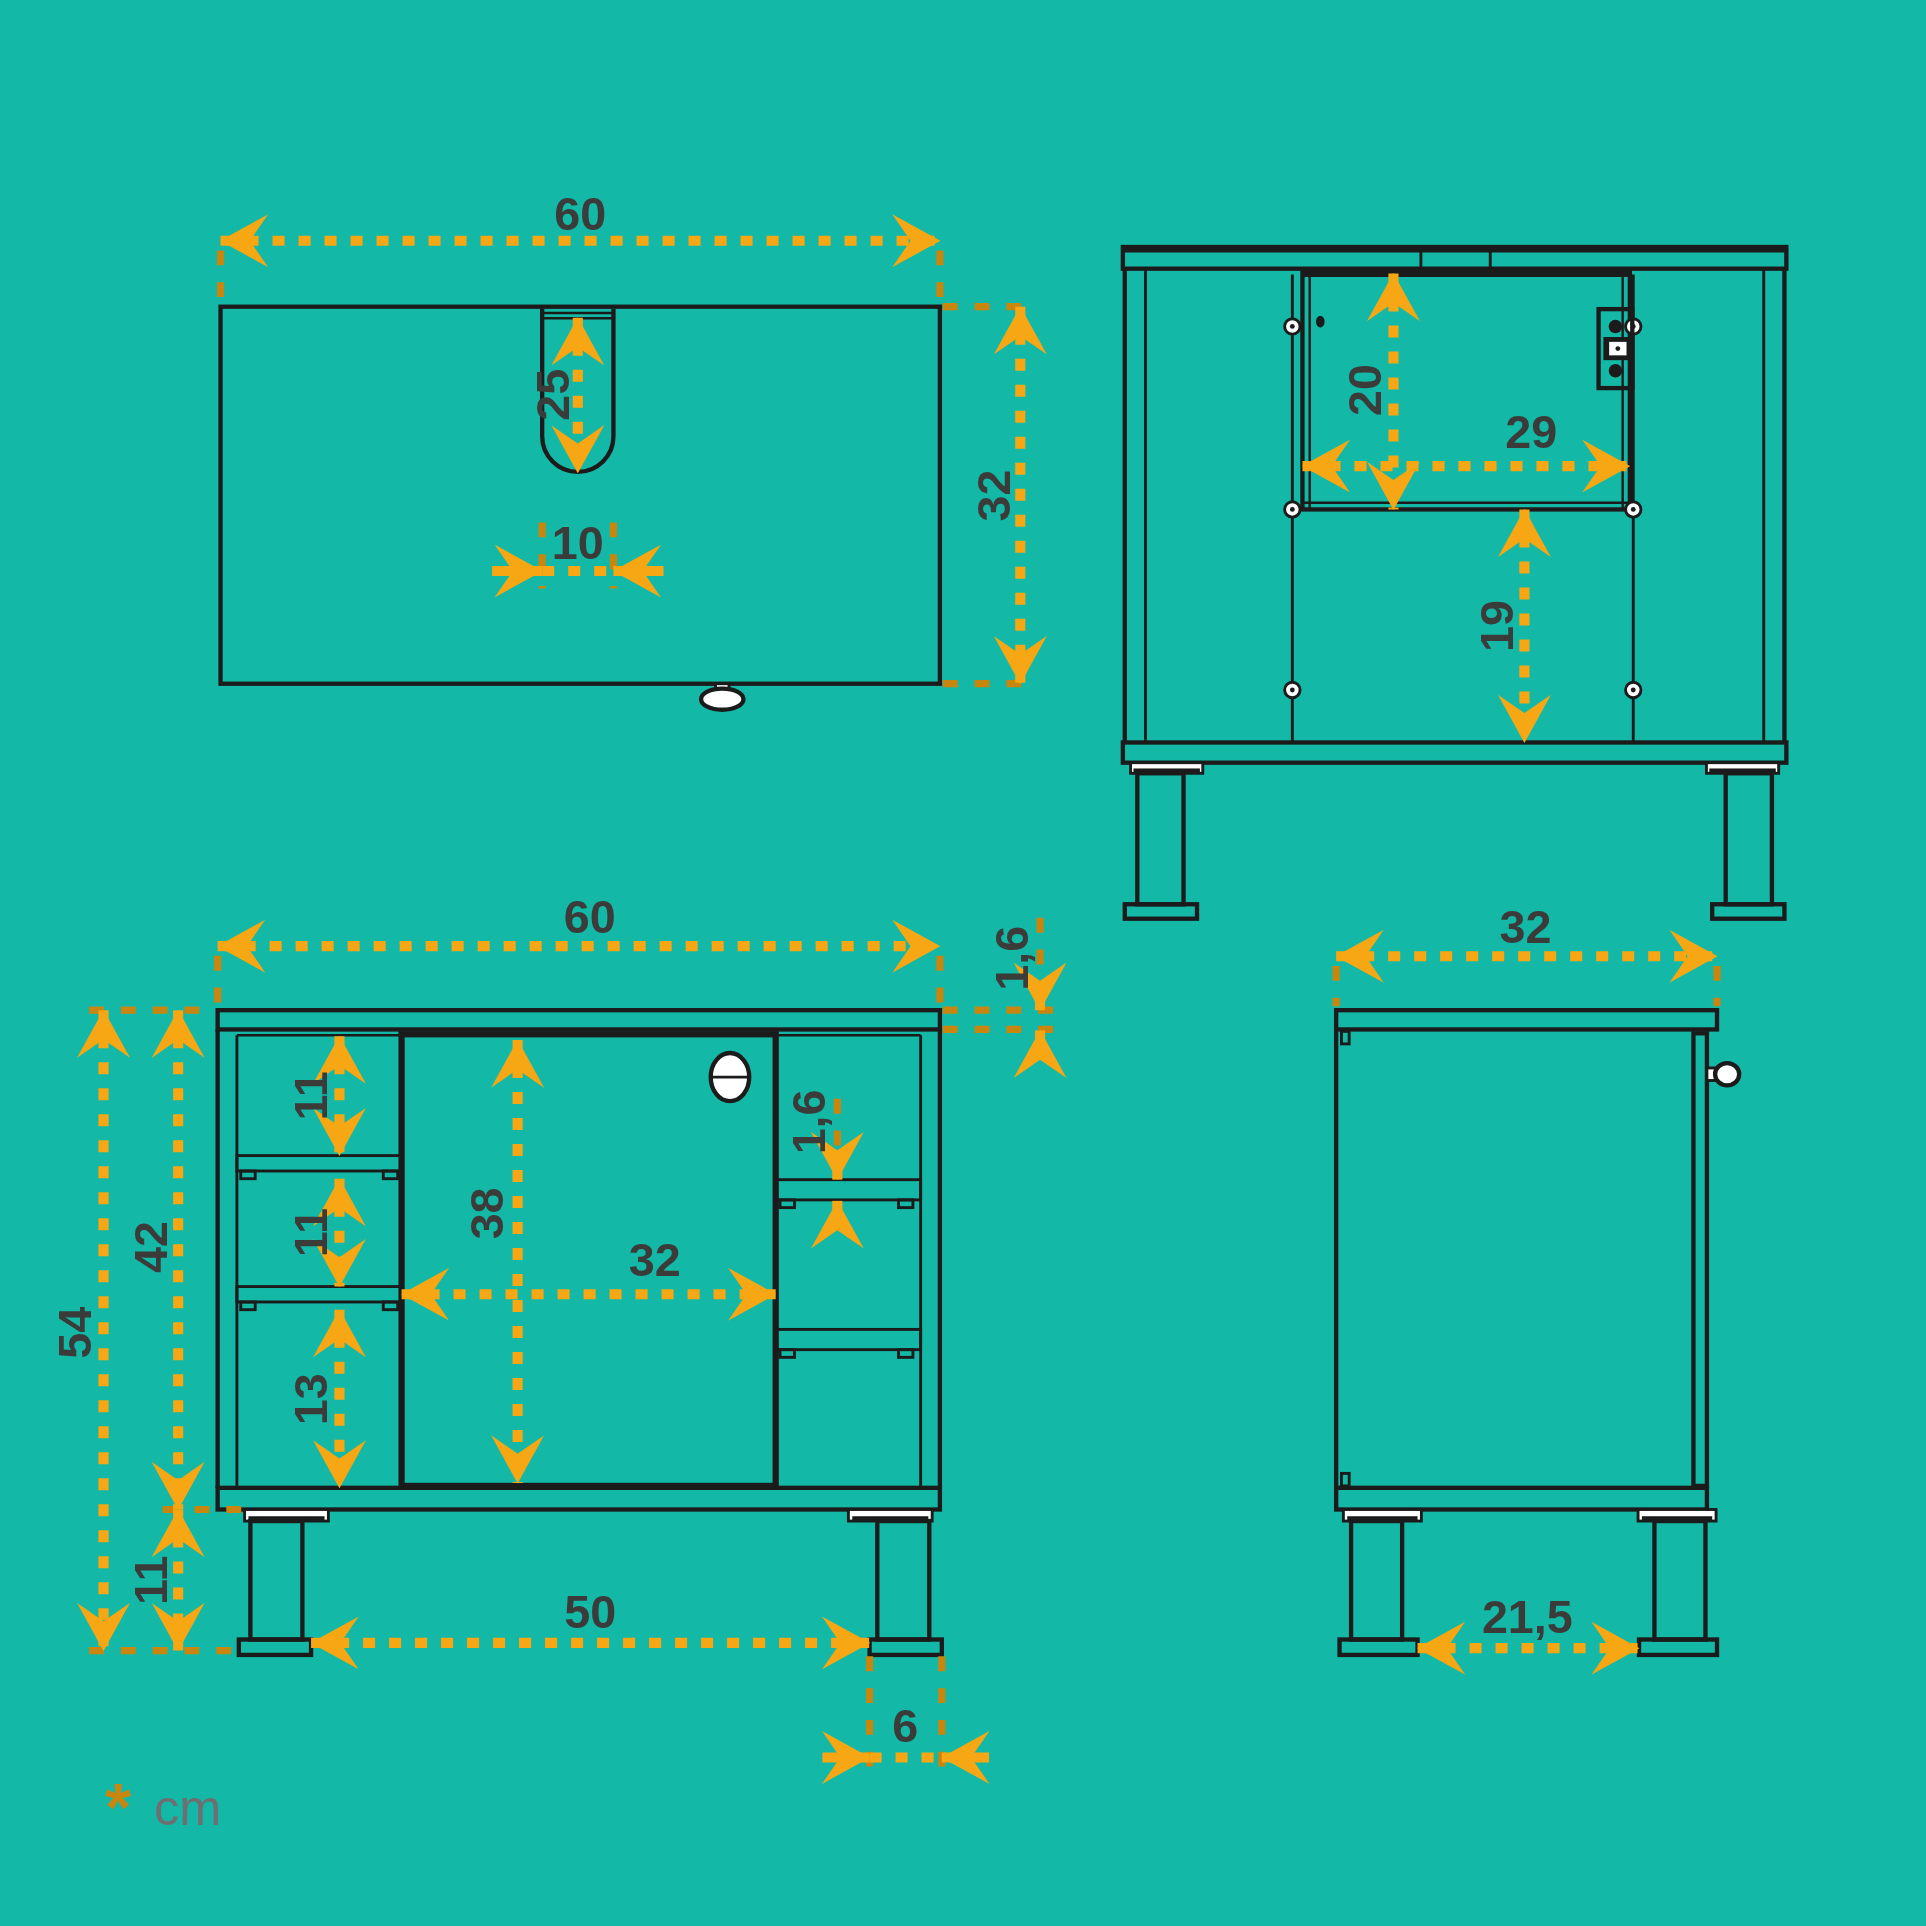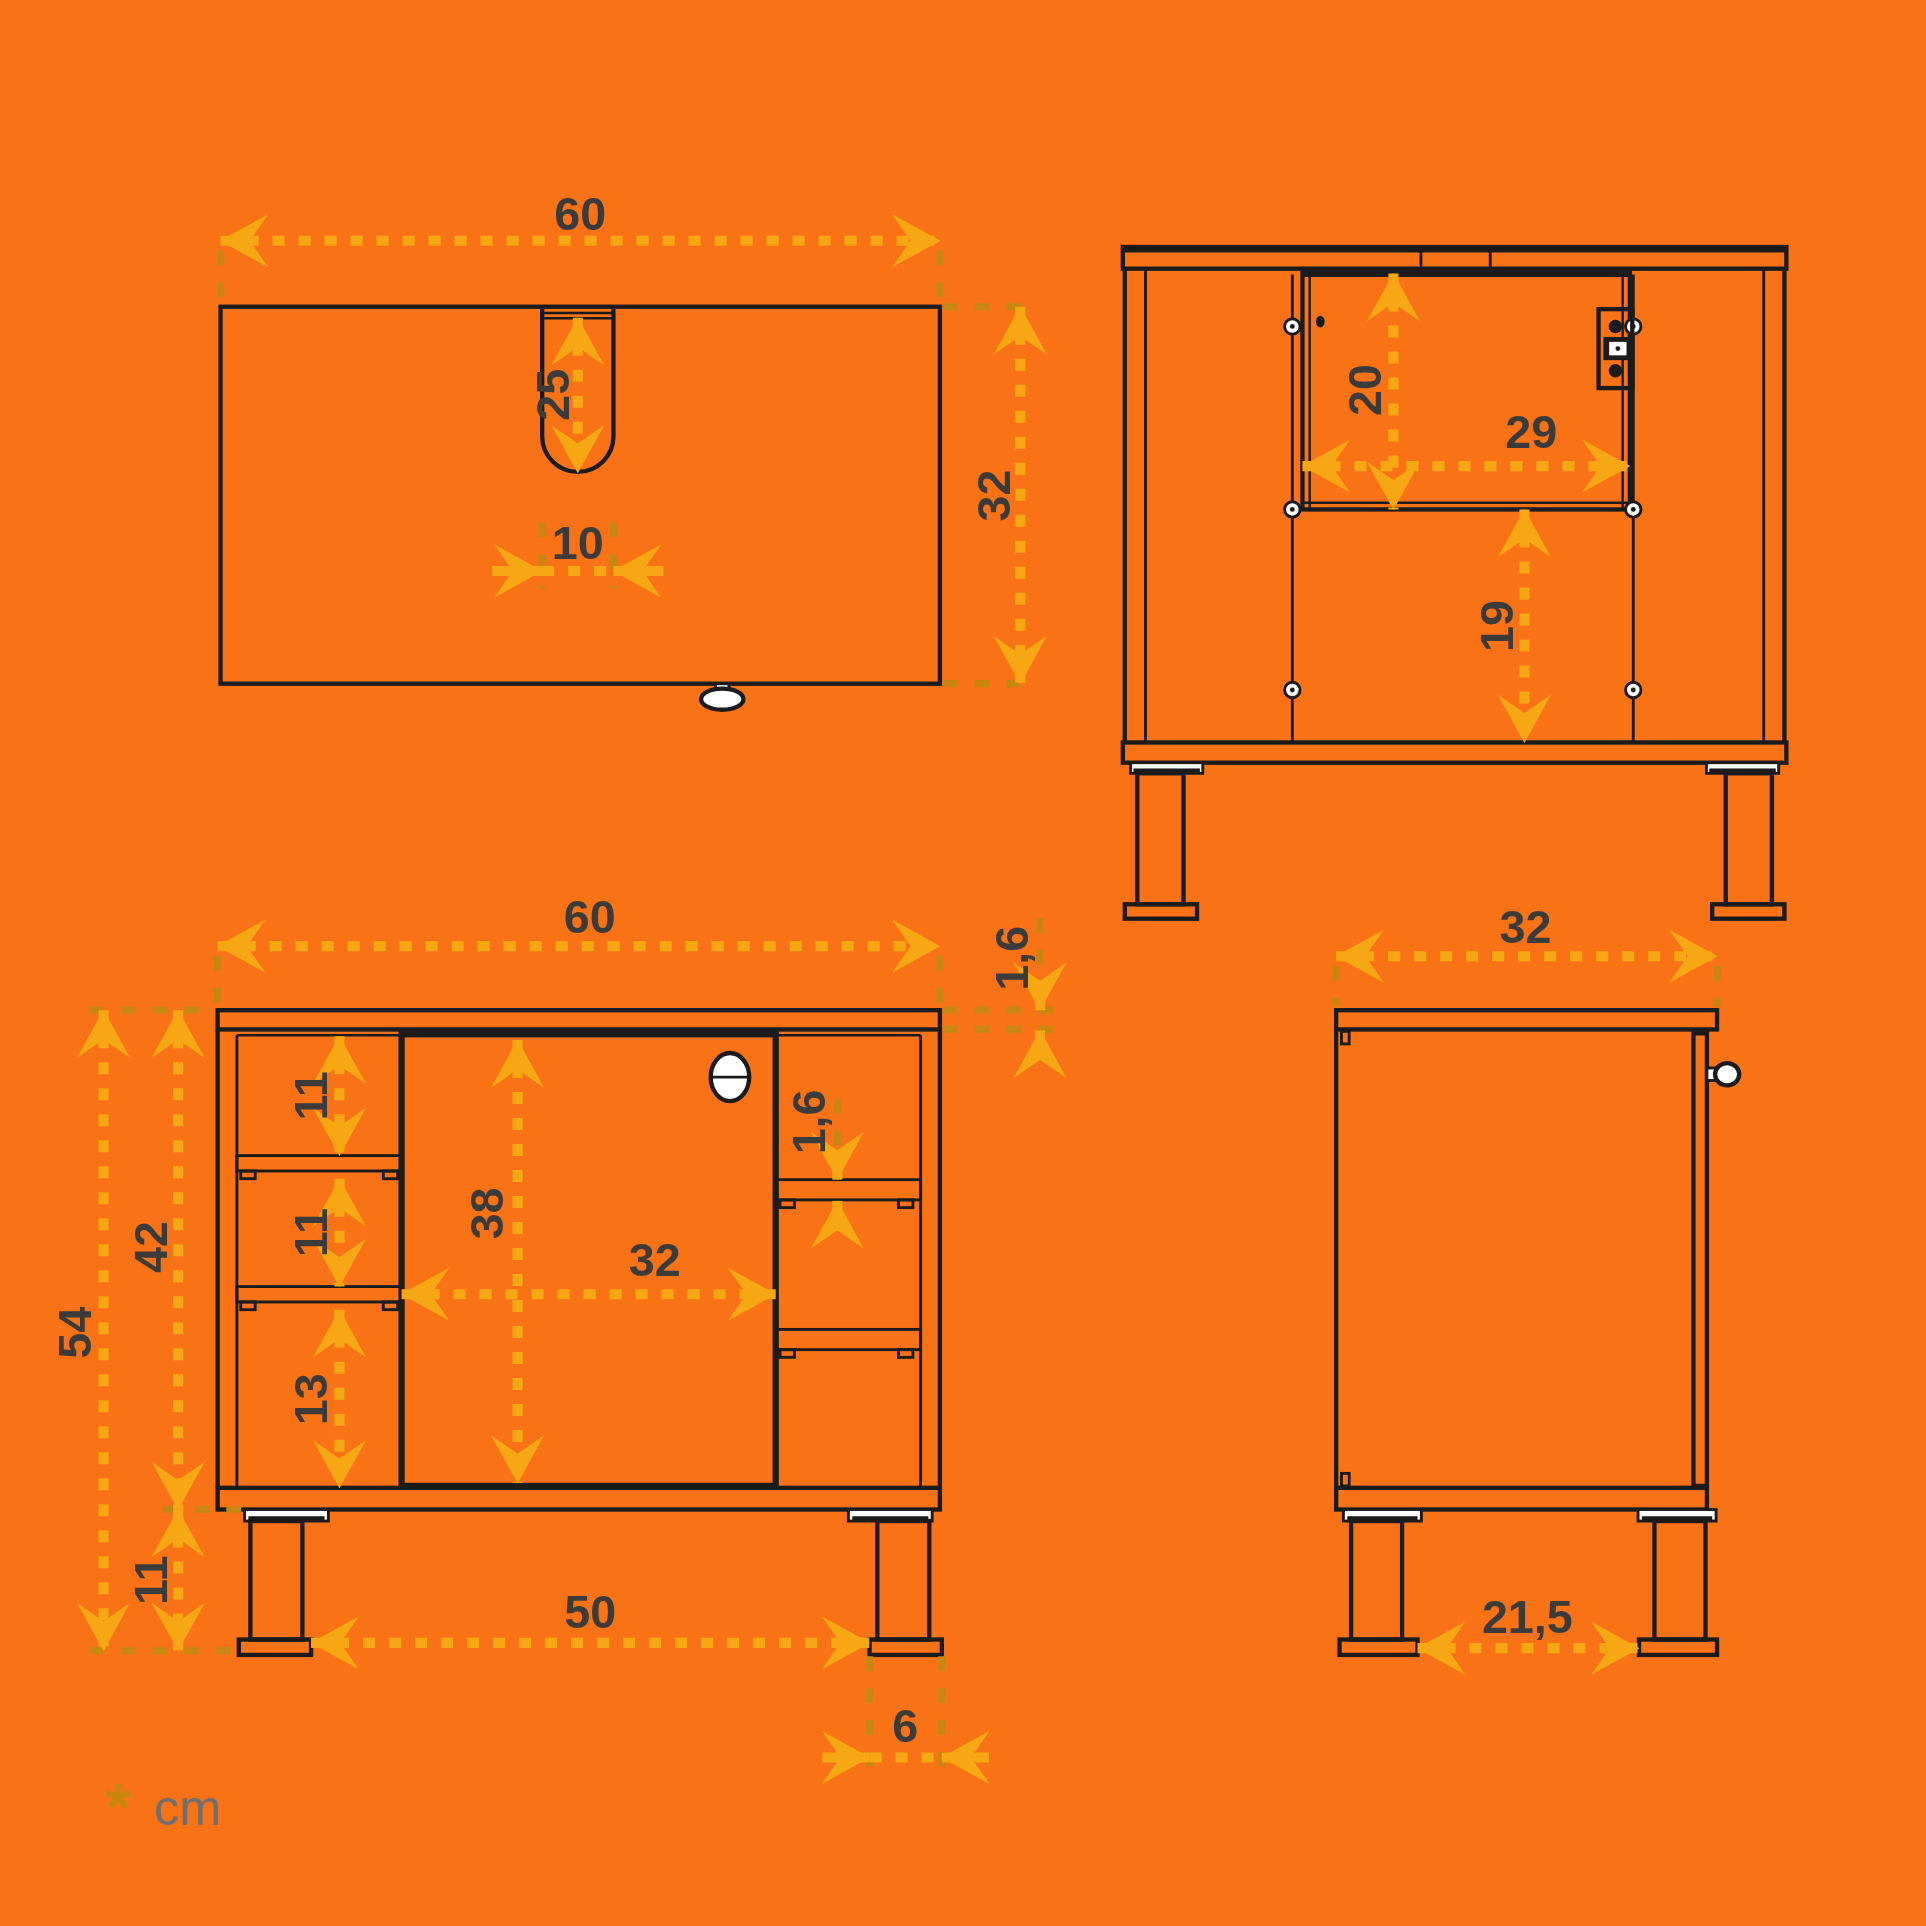--- a/index.html
+++ b/index.html
@@ -1,16 +1,16 @@
 <!DOCTYPE html>
 <html style="font-size:7.7px"><head>
 <meta charset="utf-8">
 <style>
   html,body{margin:0;padding:0;background:#ffffff;}
-  .stage{position:relative;width:1926px;height:1926px;background:#f97316;overflow:hidden;
+  .stage{position:relative;width:1926px;height:1926px;background:#14b8a6;overflow:hidden;
          font-family:"Liberation Sans", sans-serif;}
   svg{position:absolute;inset:0;}
   .ol   {stroke:#1b1b1b;stroke-width:9;fill:none;}
   .ol2  {stroke:#1b1b1b;stroke-width:6;fill:none;}
   .thin {stroke:#1b1b1b;stroke-width:5;fill:none;}
   .thk  {stroke:#1b1b1b;stroke-width:15;fill:none;}
   .wfill{fill:#ffffff;}
   .bfill{fill:#1b1b1b;stroke:none;}
   .dim  {stroke:#F7A713;stroke-width:21;fill:none;stroke-dasharray:25 29;}
   .dims {stroke:#F7A713;stroke-width:21;fill:none;}

